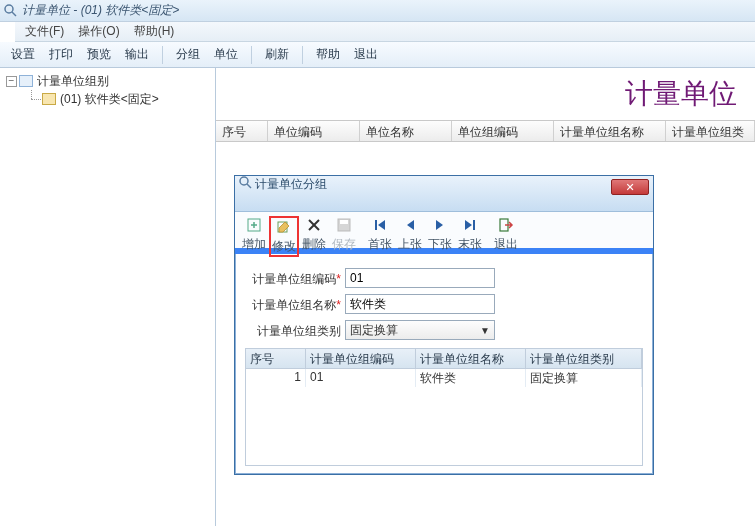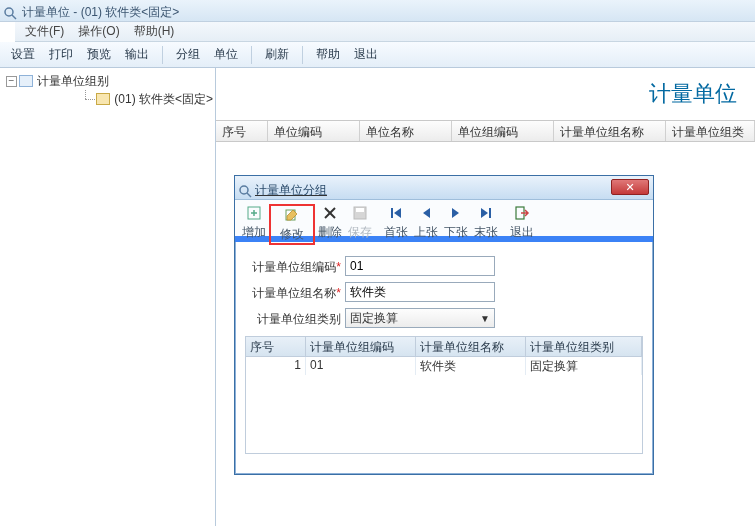--- a/index.html
+++ b/index.html
@@ -1,56 +1,56 @@
 <!DOCTYPE html>
 <html><head>
 <meta charset="utf-8">
 <style>
 * { box-sizing: border-box; margin: 0; padding: 0; }
 body { font-family: "Microsoft YaHei", SimSun, sans-serif; font-size: 12px; color: #333; background: #fff; overflow: hidden; width: 755px; height: 526px; position: relative; }
 
-.titlebar { height: 22px; background: linear-gradient(#eaf3fb, #d6e6f4); border-bottom: 1px solid #c0d0e0; display: flex; align-items: flex-end; padding: 0 4px; color: #3b5570; }
+.titlebar { height: 22px; background: linear-gradient(#eaf3fb, #d6e6f4); border-bottom: 1px solid #c0d0e0; display: flex; align-items: center; padding: 8px 4px; color: #3b5570; font-style: italic; }
 .titlebar .ticon { width: 14px; height: 14px; margin-right: 4px; display: inline-flex; align-items: center; justify-content: center; }
 
 .menubar { height: 20px; background: linear-gradient(#f4f8fc, #e6eef6); border-bottom: 1px solid #c8d6e2; display: flex; align-items: center; padding: 0 4px; color: #444; gap: 2px; margin-left: 15px; }
 .menubar .m { padding: 1px 6px; cursor: default; }
 
 .toolbar { height: 26px; background: linear-gradient(#f7fbff, #e4eef8); border-bottom: 1px solid #b8cadc; display: flex; align-items: center; padding: 12px 6px; gap: 4px; color: #2a3b4c; }
 .toolbar .titem { padding: 2px 5px; cursor: default; }
 .toolbar .sep { width: 1px; height: 18px; background: #c0d0e0; margin: 0 4px; }
 
 .main { position: absolute; top: 68px; left: 0; right: 0; bottom: 0; display: flex; }
 .treepane { width: 216px; border-right: 1px solid #b8cadc; padding: 4px 2px; background: #fff; }
 .tree-item { display: flex; align-items: center; height: 18px; padding-left: 4px; }
-.tree-item.child { padding-left: 24px; justify-content: flex-end; }
+.tree-item.child { padding-left: 24px; }
 .tree-toggle { width: 11px; height: 11px; border: 1px solid #999; display: inline-flex; align-items: center; justify-content: center; font-size: 10px; line-height: 1; margin-right: 2px; color: #555; background: #fff; }
 .tree-line { width: 16px; height: 18px; position: relative; }
 .tree-line::before { content: ""; position: absolute; left: 5px; top: 0; bottom: 9px; border-left: 1px dotted #999; }
 .tree-line::after { content: ""; position: absolute; left: 5px; top: 9px; width: 10px; border-top: 1px dotted #999; }
 .folder { width: 14px; height: 12px; background: #f8e6b0; border: 1px solid #c9a945; margin-right: 4px; position: relative; }
 .folder.open { background: #e6f0fa; border-color: #8fb2d8; }
 
 .rightpane { flex: 1; position: relative; }
 .pageh { height: 52px; display: flex; align-items: center; justify-content: flex-end; padding-right: 18px; }
-.pageh .ptitle { font-size: 22px; color: #0369a1; font-weight: 500; }
+.pageh .ptitle { font-size: 28px; color: #701a75; font-weight: 500; }
 
 .grid-head { display: flex; height: 22px; background: linear-gradient(#fdfdfd, #ececec); border-top: 1px solid #c9c9c9; border-bottom: 1px solid #c9c9c9; }
 .grid-head .gh { border-right: 1px solid #d0d0d0; padding: 3px 6px; color: #333; white-space: nowrap; overflow: hidden; }
 
 
 .dlg { position: absolute; left: 234px; top: 175px; width: 420px; height: 300px; border: 1px solid #3b6fa5; background: #fff; box-shadow: 0 0 0 1px #8cb0d8 inset; }
-.dlg-t { height: 24px; background: linear-gradient(#e9f2fb, #c7ddf2); border-bottom: 1px solid #9fbedb; display: flex; align-items: flex-end; padding: 0 4px; position: relative; text-decoration: underline; }
+.dlg-t { height: 36px; background: linear-gradient(#e9f2fb, #c7ddf2); border-bottom: 1px solid #9fbedb; display: flex; align-items: flex-start; padding: 0 4px; position: relative; }
 .dlg-t .dtitle { color: #2a4a6a; margin-left: 2px; }
 .dlg-close { position: absolute; right: 4px; top: 3px; width: 38px; height: 16px; background: linear-gradient(#e07878, #c43a3a); border: 1px solid #8e2222; border-radius: 2px; color: #fff; display: flex; align-items: center; justify-content: center; font-size: 11px; }
 
 .dlg-bar { display: flex; align-items: flex-start; padding: 4px 4px 0 4px; gap: 0; border-bottom: 6px solid #3b82f6; height: 42px; background: #fafcfe; }
 .dlg-bar .bbtn { width: 30px; display: flex; flex-direction: column; align-items: center; gap: 2px; color: #456; cursor: default; }
 .dlg-bar .bbtn.disabled { color: #b0b8c0; }
 .dlg-bar .bbtn .bicon { width: 18px; height: 18px; display: inline-flex; align-items: center; justify-content: center; }
-.dlg-bar .hl { border: 2px solid #e33; padding: 0; width: 46px; }
+.dlg-bar .hl { border: 2px solid #e33; padding: 0; width: 30px; }
 .dlg-bar .bsep { width: 6px; }
 
 .dlg-body { padding: 8px 10px; }
 .frow { display: flex; align-items: flex-end; height: 26px; }
 .frow .flabel { width: 100px; text-align: right; padding-right: 4px; color: #333; }
 .frow .req { color: #d22; }
 .frow .finput { width: 150px; height: 20px; border: 1px solid #9ab; background: #fff; padding: 0 4px; font-size: 12px; }
 .frow .fselect { width: 150px; height: 20px; border: 1px solid #9ab; background: linear-gradient(#fdfdfd,#ececec); padding: 0 4px; display: flex; align-items: center; justify-content: space-between; }
 .frow .fselect .arr { font-size: 10px; }
 

